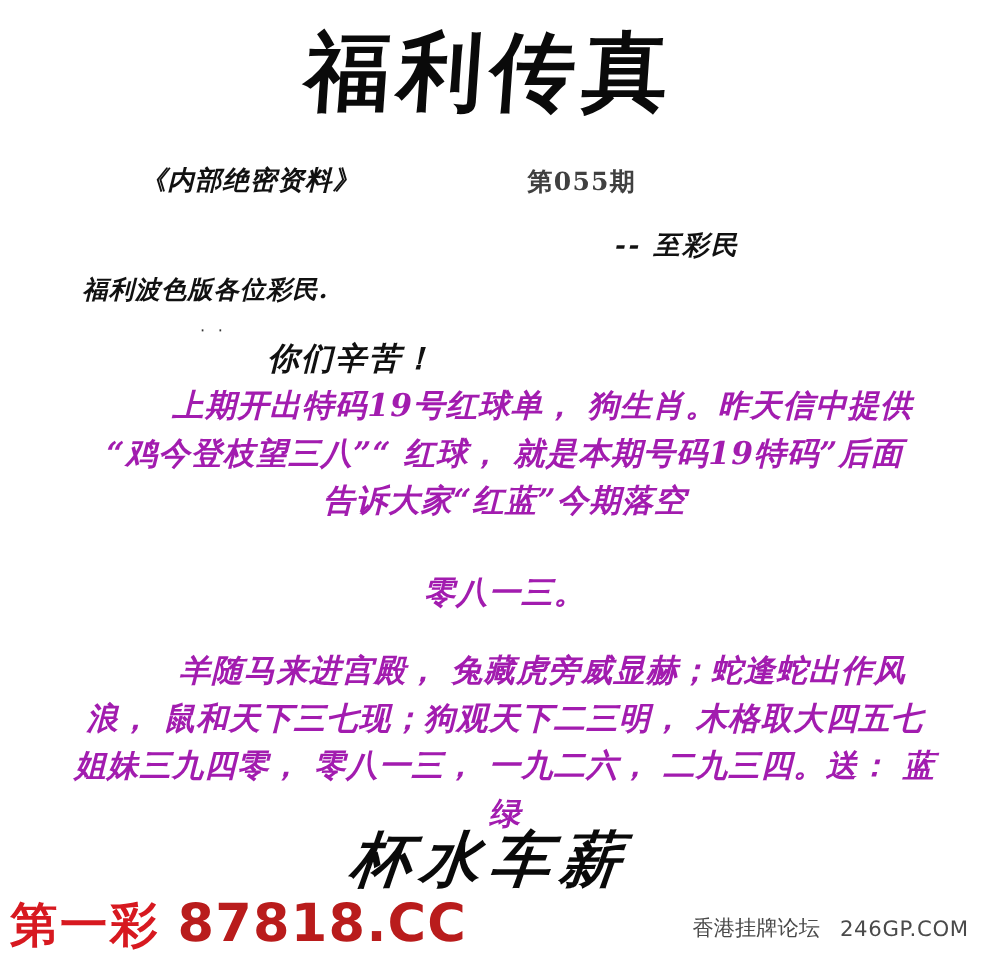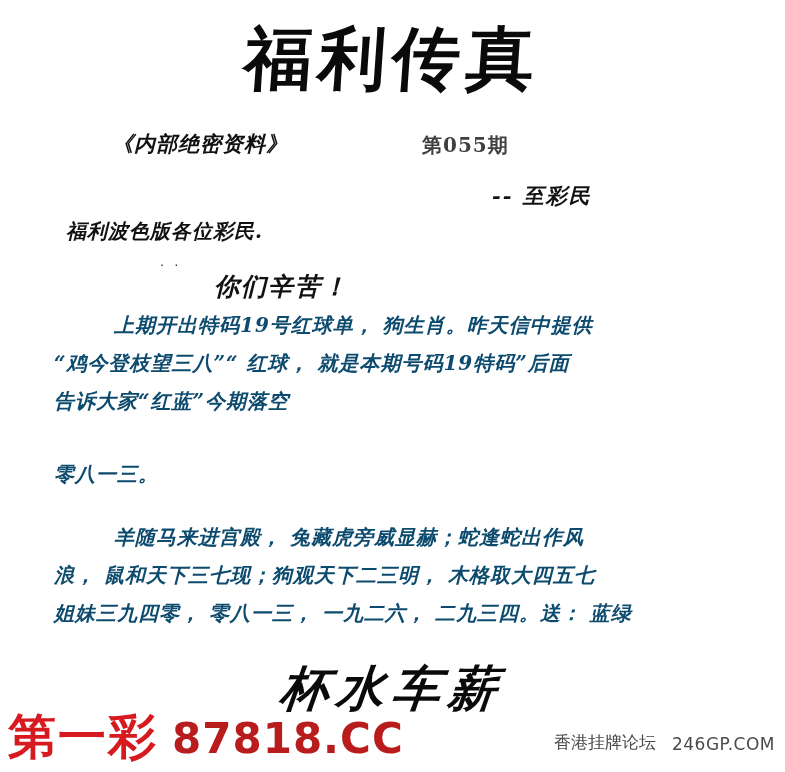--- a/index.html
+++ b/index.html
@@ -110,27 +110,28 @@
     font-size: 13px;
     color: #333;
     letter-spacing: 3px;
   }
 
   .para {
     position: absolute;
     left: 54px;
     width: 700px;
     font-family: "DejaVu Serif", serif;
-    font-size: 20px;
-    font-weight: bold;
-    font-style: italic;
-    color: #0c4a6e;
+    font-size: 25px;
+    font-weight: bold;
+    font-style: italic;
+    color: #a21caf;
     letter-spacing: 1px;
     line-height: 38px;
     white-space: pre-wrap;
+    text-align: center;
   }
   .p1 { top: 306px; text-indent: 60px; }
   .p2 { top: 455px; }
   .p3 { top: 518px; text-indent: 60px; }
 
   
   .brush-bottom {
     position: absolute;
     top: 664px;
     left: 0;
@@ -150,21 +151,21 @@
   .wm-left {
     position: absolute;
     left: 8px;
     bottom: 12px;
     display: flex;
     align-items: baseline;
     gap: 14px;
   }
   .wm-brand {
     font-family: "DejaVu Sans", sans-serif;
-    font-size: 48px;
+    font-size: 38px;
     font-weight: bold;
     color: #d71920;
     letter-spacing: 2px;
     line-height: 1;
   }
   .wm-domain {
     font-family: "DejaVu Sans", sans-serif;
     font-size: 42px;
     font-weight: bold;
     color: #b91c1c;

